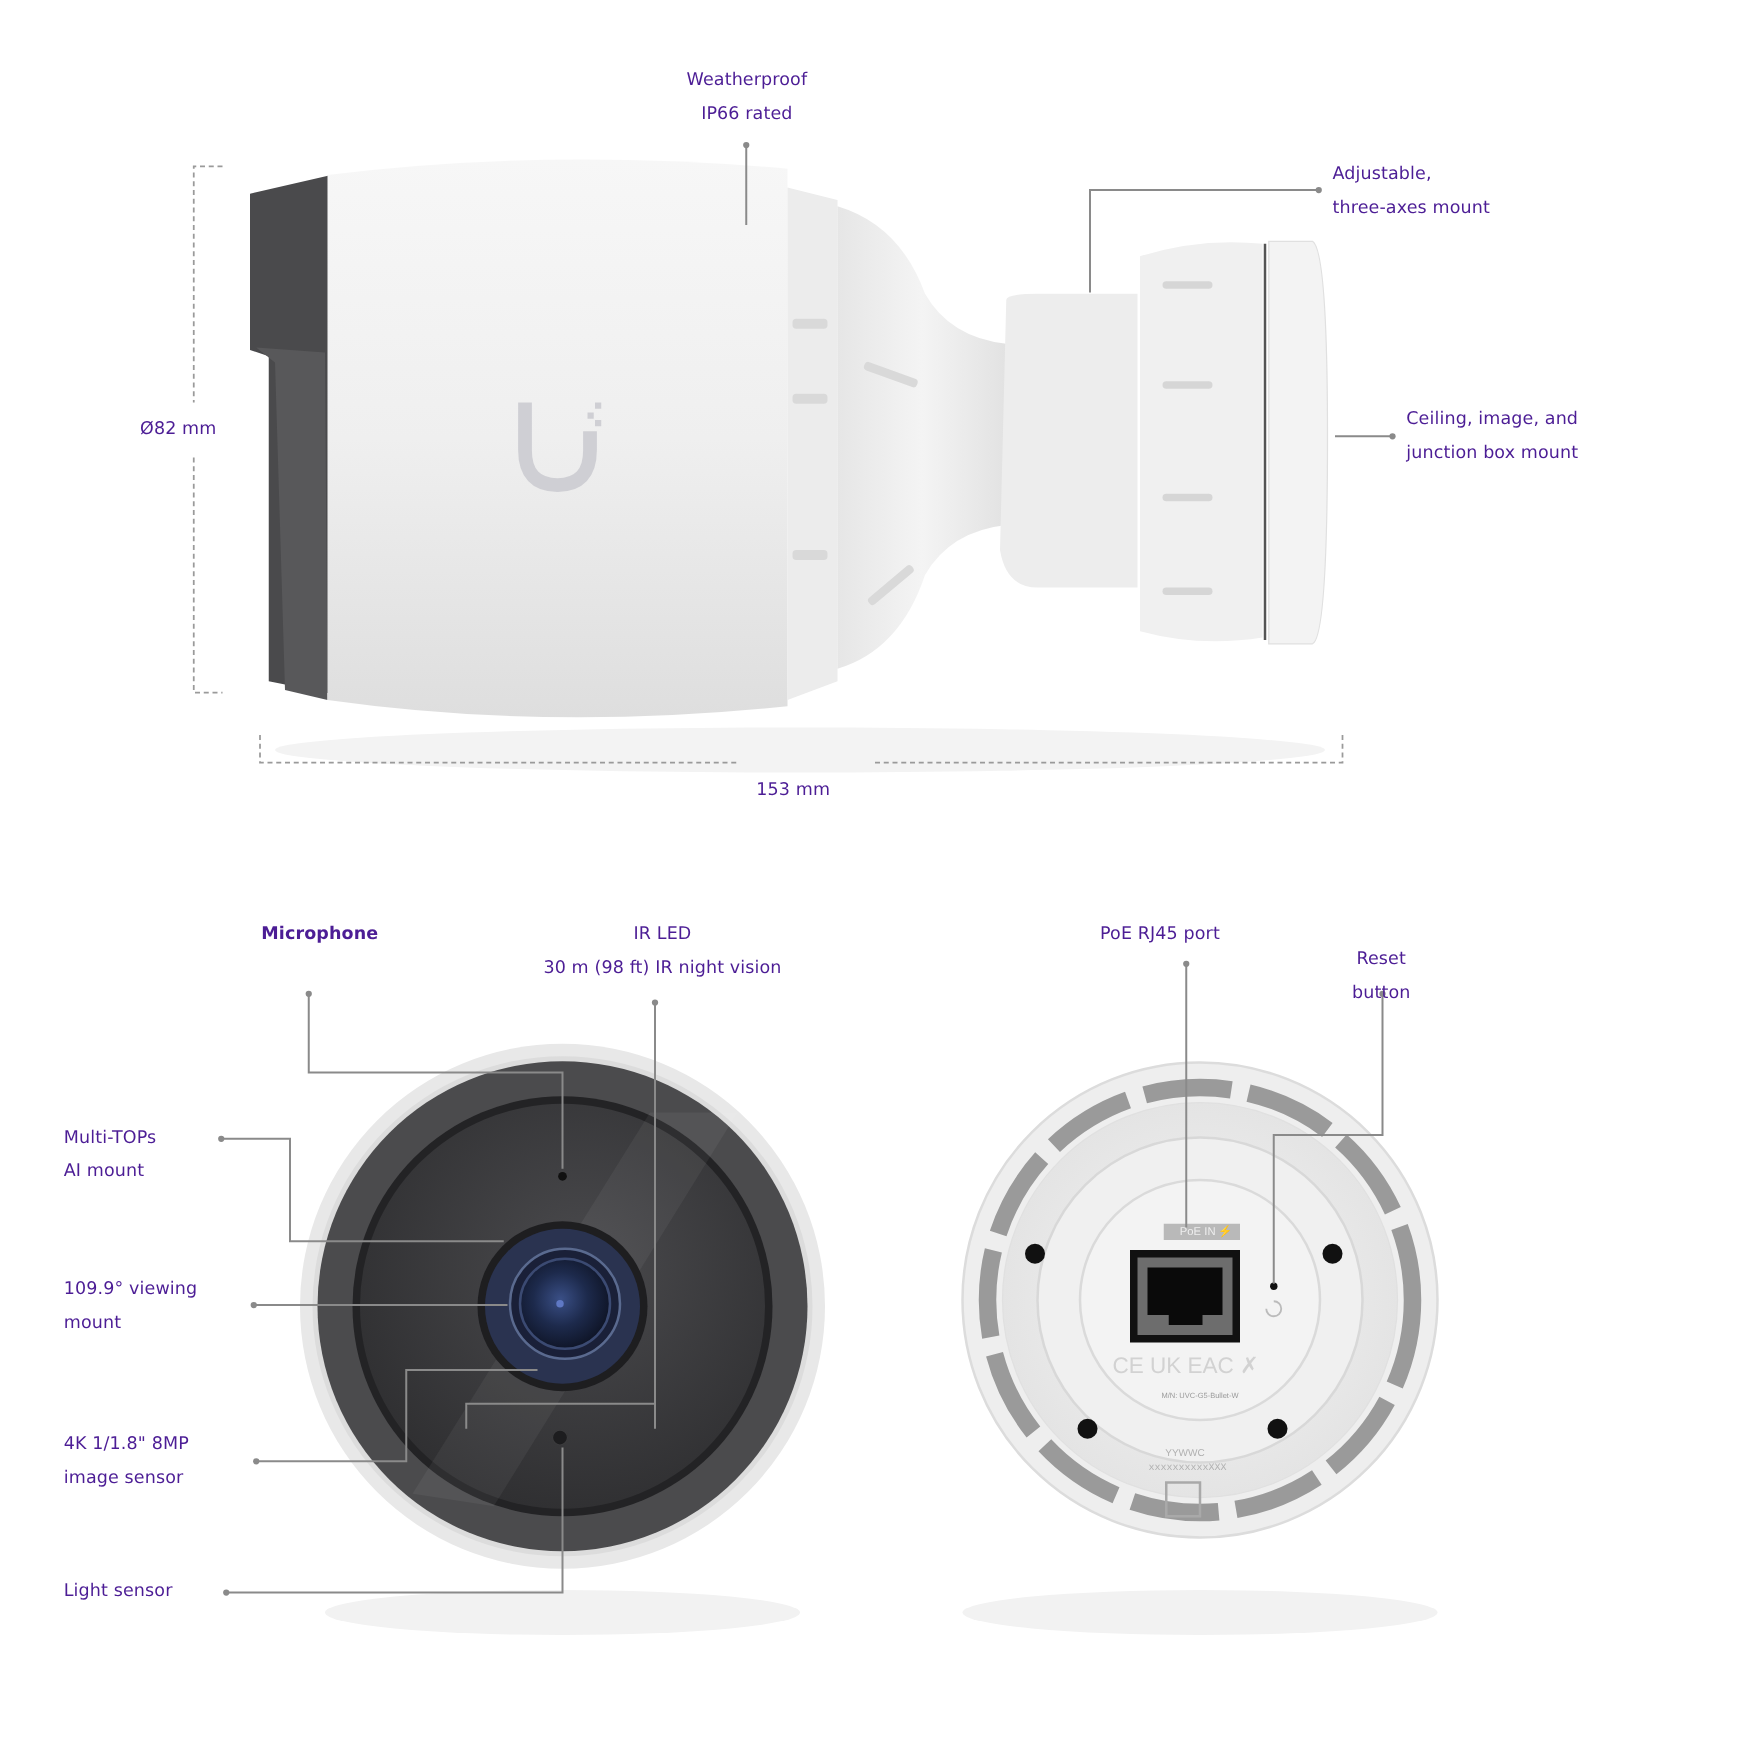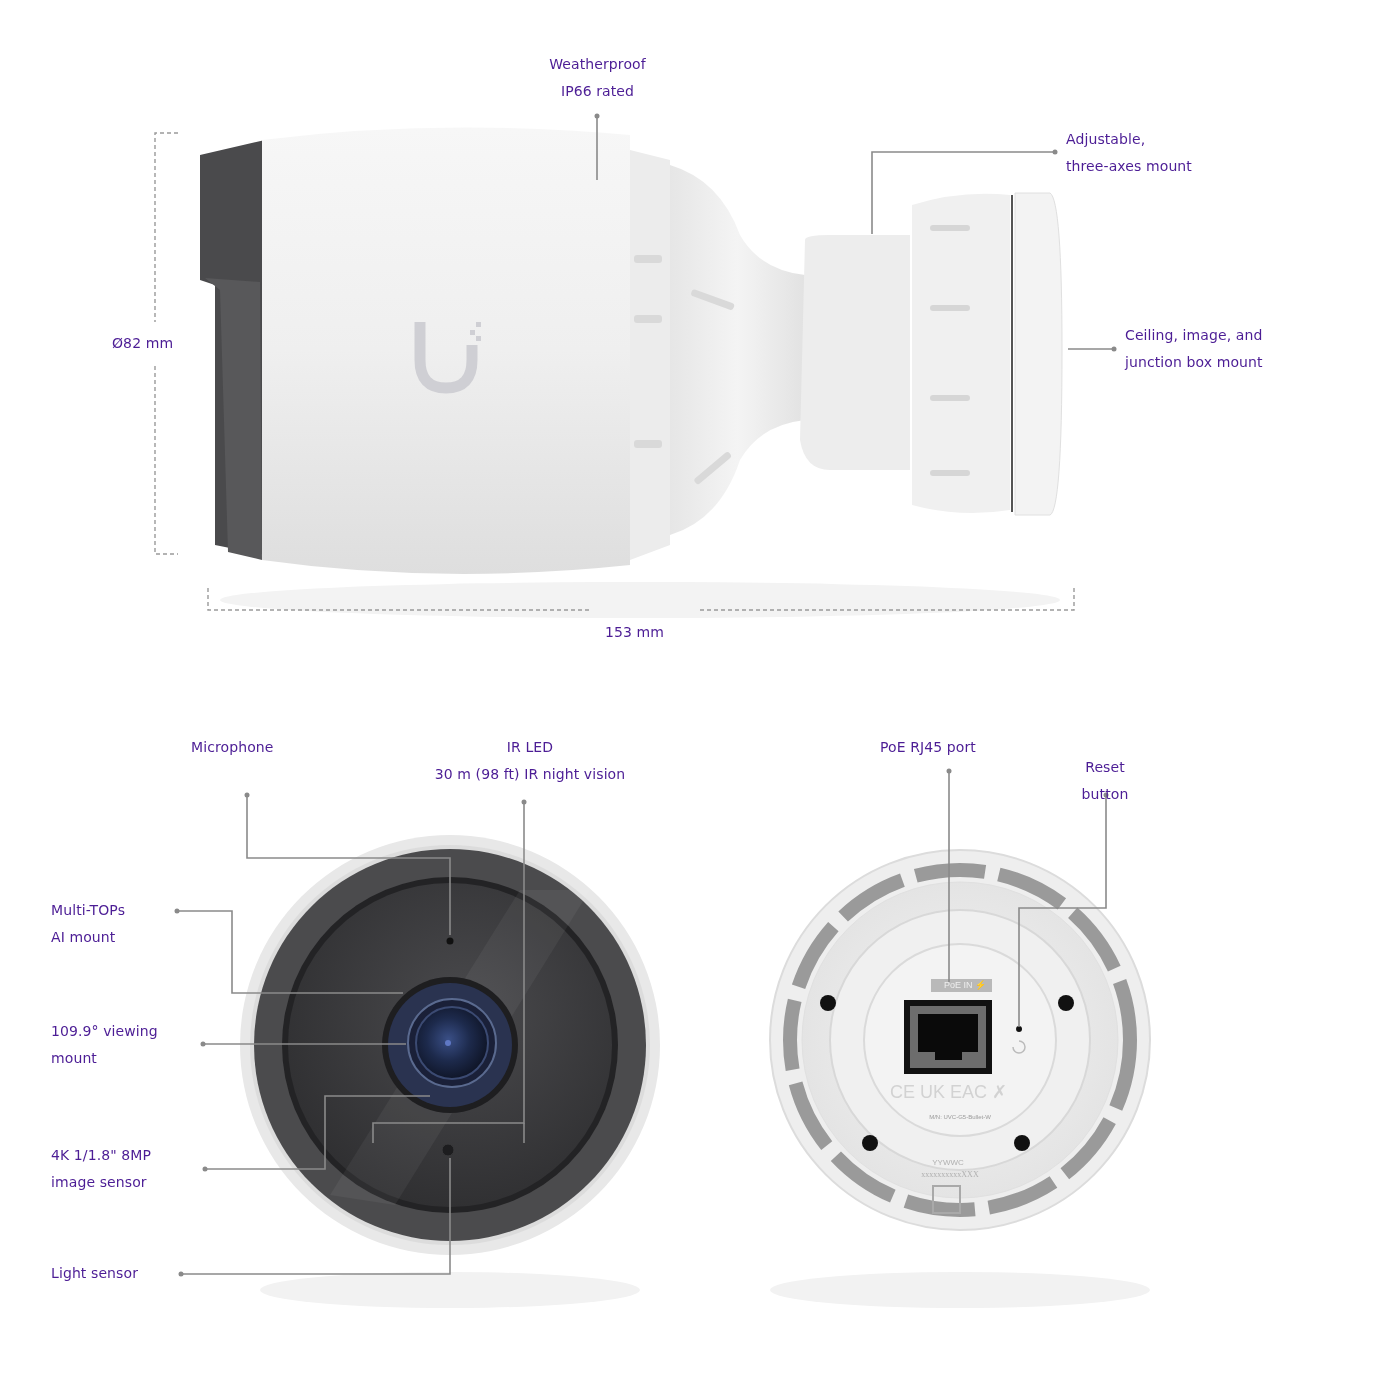--- a/index.html
+++ b/index.html
@@ -161,21 +161,21 @@
 </div>
 
 <div class="lbl" style="left:1125px;top:322px;">
   <div>Ceiling, image, and</div>
   <div>junction box mount</div>
 </div>
 
 <div class="lbl" style="left:112px;top:330px;">Ø82 mm</div>
 <div class="lbl" style="left:605px;top:619px;">153 mm</div>
 
-<div class="lbl" style="left:191px;top:734px;">Microphone</div>
+<div class="lbl" style="left:209px;top:734px;font-weight:bold;">Microphone</div>
 
 <div class="lbl center" style="left:385px;top:734px;width:290px;">
   <div>IR LED</div>
   <div>30 m (98 ft) IR night vision</div>
 </div>
 
 <div class="lbl" style="left:51px;top:897px;">
   <div>Multi-TOPs</div>
   <div>AI mount</div>
 </div>
@@ -195,13 +195,13 @@
 <div class="lbl" style="left:880px;top:734px;">PoE RJ45 port</div>
 
 <div class="lbl center" style="left:1060px;top:734px;width:90px;margin-top:20px;">
   <div>Reset</div>
   <div>button</div>
 </div>
 
 <div style="position:absolute;left:931px;top:979px;width:68px;height:13px;font-size:9px;line-height:13px;color:#eeeeee;text-align:center;font-family:'Liberation Sans',sans-serif;">PoE IN ⚡</div>
 <div style="position:absolute;left:905px;top:1114px;width:110px;font-size:6px;color:#9a9a9a;text-align:center;font-family:'Liberation Sans',sans-serif;">M/N: UVC-G5-Bullet-W</div>
 <div style="position:absolute;left:918px;top:1158px;width:60px;font-size:8px;color:#b0b0b0;text-align:center;font-family:'Liberation Sans',sans-serif;">YYWWC</div>
-<div style="position:absolute;left:900px;top:1170px;width:100px;font-size:8px;color:#b0b0b0;text-align:center;font-family:Liberation Serif, serif;">xxxxxxxxxxXXX</div>
+<div style="position:absolute;left:900px;top:1170px;width:100px;font-size:8px;color:#b0b0b0;text-align:center;font-family:Liberation Mono, monospace;">xxxxxxxxxxXXX</div>
 
 </body></html>

